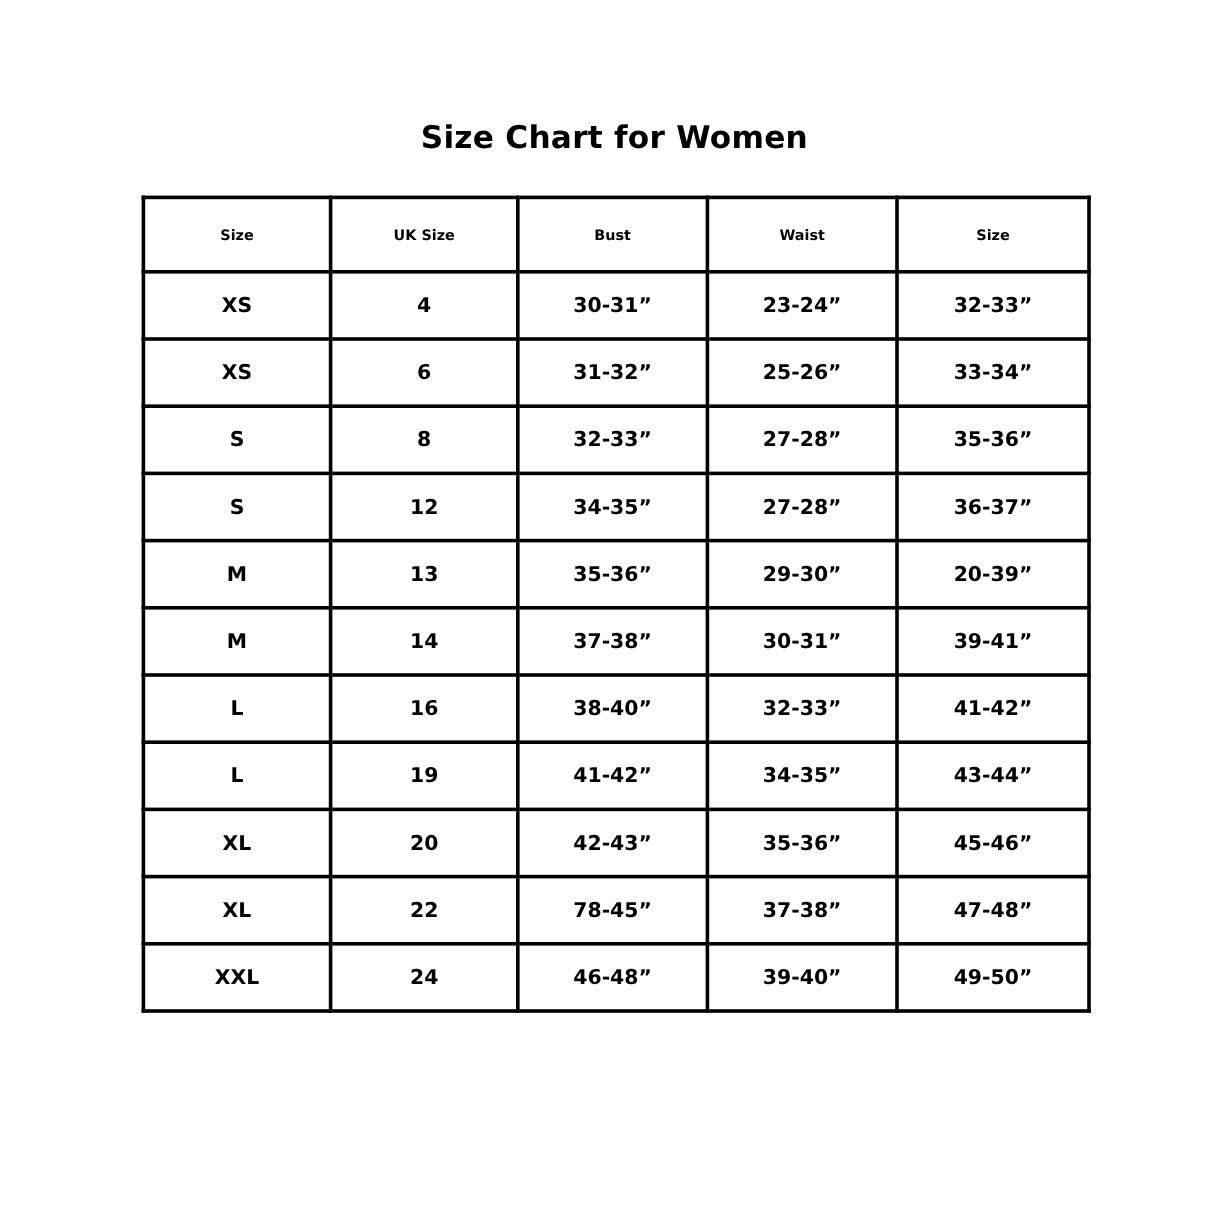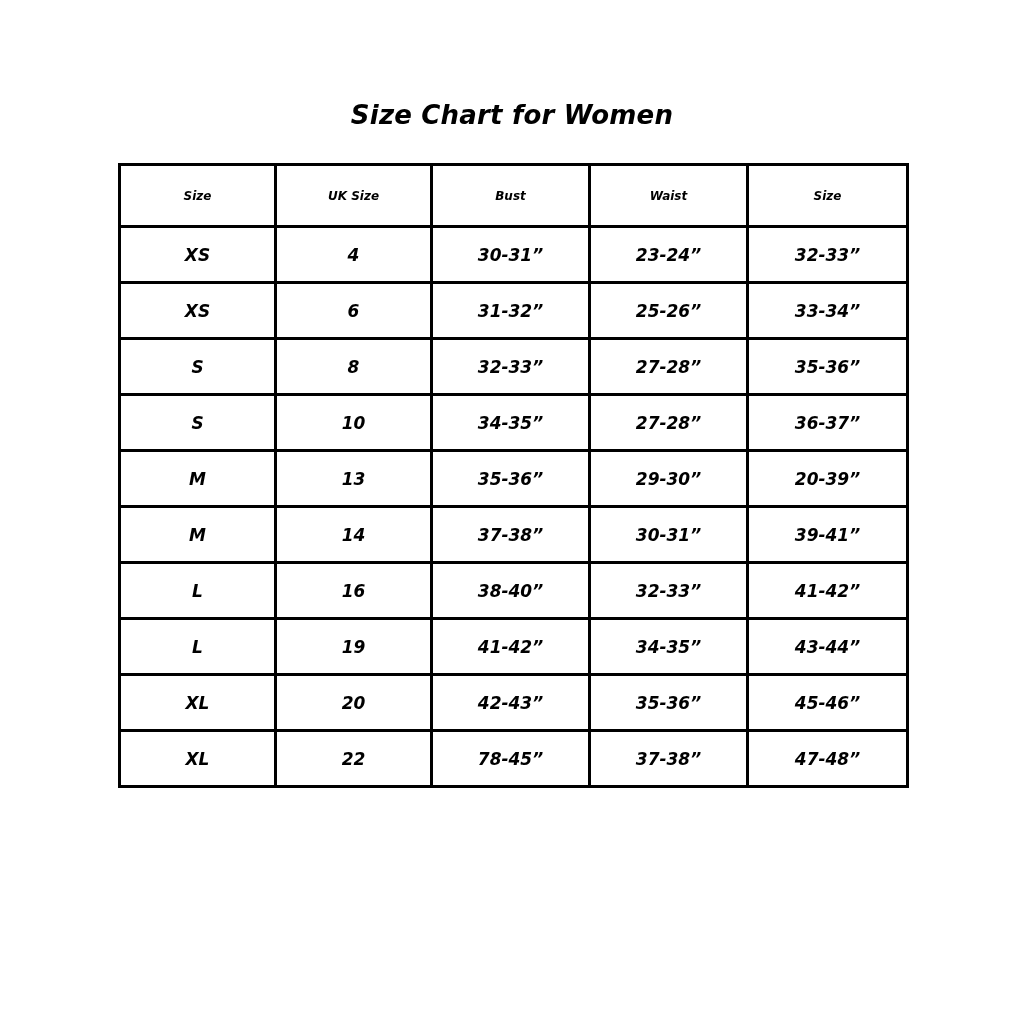--- a/index.html
+++ b/index.html
@@ -12,21 +12,20 @@
     height: 1024px;
     font-family: "DejaVu Sans", "Liberation Sans", sans-serif;
     color: #000000;
     overflow: hidden;
   }
   .page {
     width: 837px;
     height: 1024px;
     position: relative;
     box-sizing: border-box;
-    font-style: italic;
   }
   .chart-title {
     position: absolute;
     top: 100px;
     left: 0;
     width: 1024px;
     text-align: center;
     font-size: 26px;
     font-weight: bold;
     letter-spacing: 0.2px;
@@ -104,21 +103,21 @@
         </tr>
         <tr>
           <td>S</td>
           <td>8</td>
           <td>32-33”</td>
           <td>27-28”</td>
           <td>35-36”</td>
         </tr>
         <tr>
           <td>S</td>
-          <td>10</td>
+          <td>12</td>
           <td>34-35”</td>
           <td>27-28”</td>
           <td>36-37”</td>
         </tr>
         <tr>
           <td>M</td>
           <td>13</td>
           <td>35-36”</td>
           <td>29-30”</td>
           <td>20-39”</td>
@@ -151,17 +150,24 @@
           <td>35-36”</td>
           <td>45-46”</td>
         </tr>
         <tr>
           <td>XL</td>
           <td>22</td>
           <td>78-45”</td>
           <td>37-38”</td>
           <td>47-48”</td>
         </tr>
+        <tr>
+          <td>XXL</td>
+          <td>24</td>
+          <td>46-48”</td>
+          <td>39-40”</td>
+          <td>49-50”</td>
+        </tr>
       </tbody>
     </table>
   </div>
 
 </div>
 
 </body></html>

